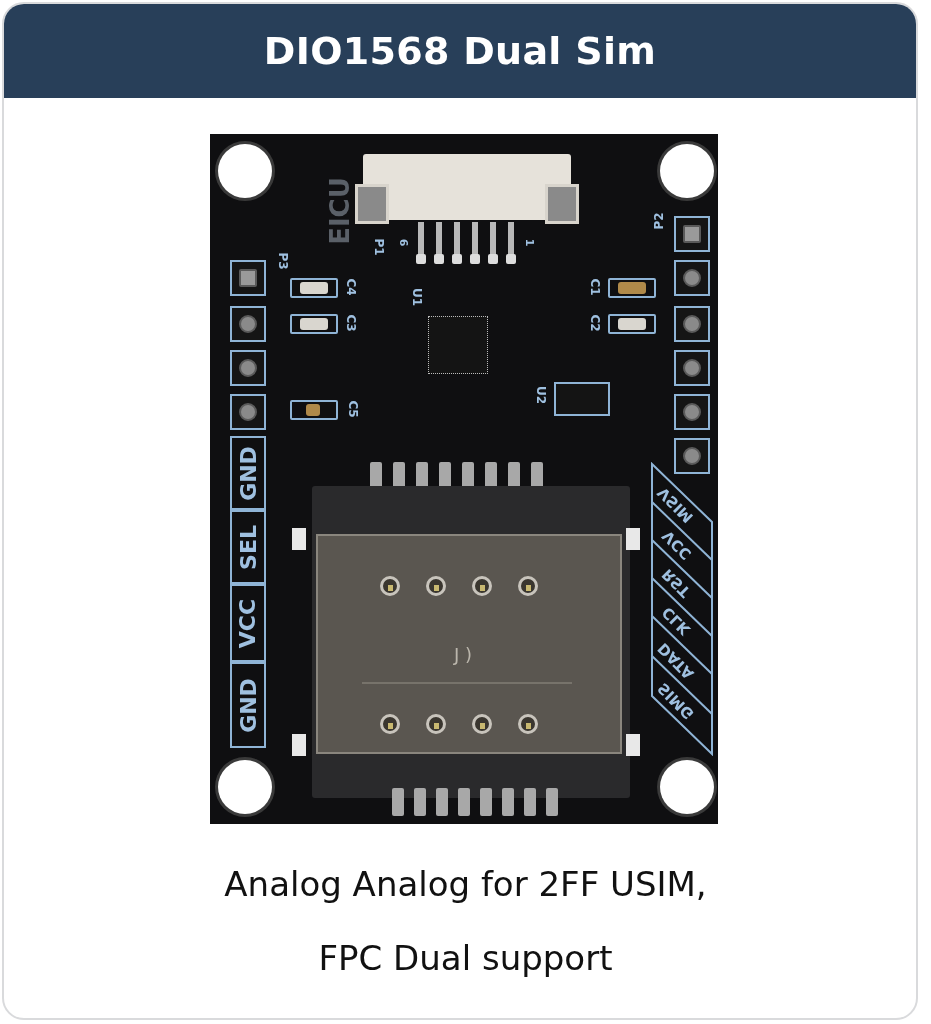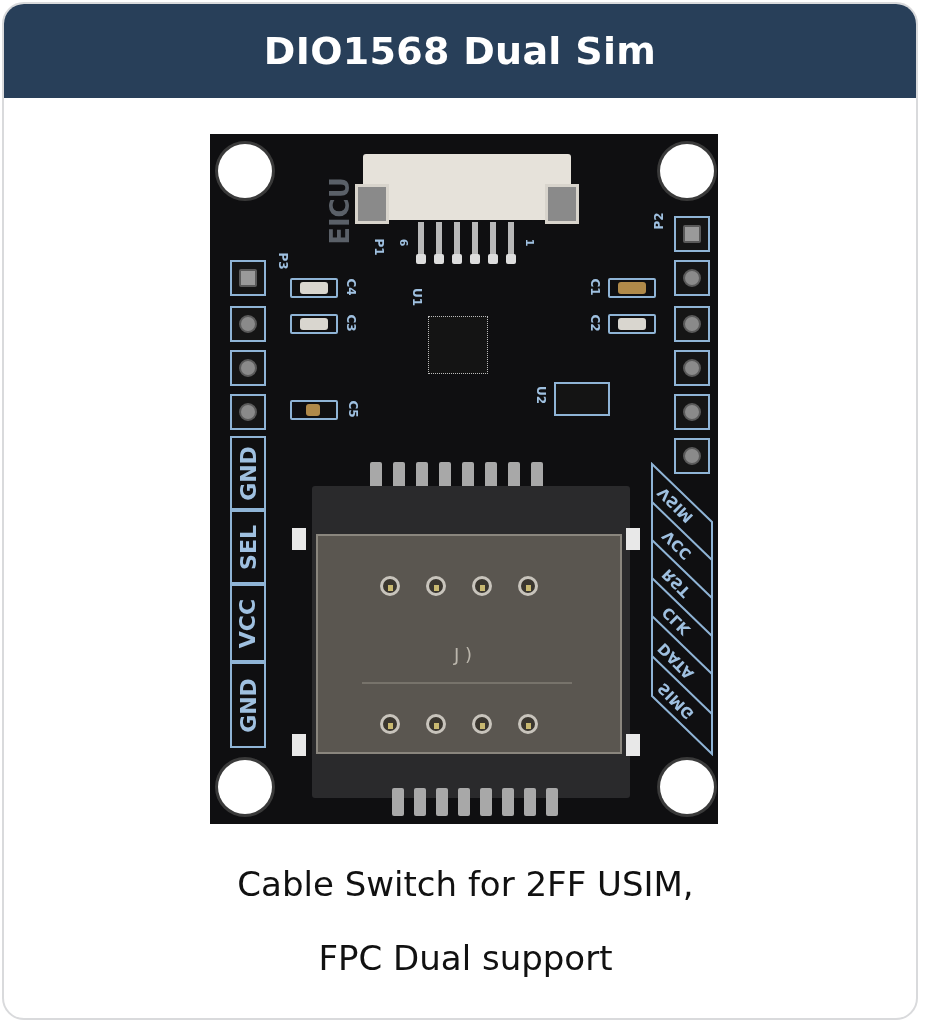--- a/index.html
+++ b/index.html
@@ -182,14 +182,14 @@
     <line x1="2" y1="194" x2="62" y2="252" stroke="#8fb4d6" stroke-width="2"></line>
   </svg>
   <div class="silk" style="left:4px;top:34px;font-size:15px;transform:rotate(45deg) scaleX(-1) rotate(180deg);">VSIM</div>
   <div class="silk" style="left:10px;top:74px;font-size:15px;transform:rotate(45deg) scaleX(-1) rotate(180deg);">VCC</div>
   <div class="silk" style="left:10px;top:112px;font-size:15px;transform:rotate(45deg) scaleX(-1) rotate(180deg);">RST</div>
   <div class="silk" style="left:10px;top:150px;font-size:15px;transform:rotate(45deg) scaleX(-1) rotate(180deg);">CLK</div>
   <div class="silk" style="left:4px;top:190px;font-size:15px;transform:rotate(45deg) scaleX(-1) rotate(180deg);">DATA</div>
   <div class="silk" style="left:4px;top:230px;font-size:15px;transform:rotate(45deg) scaleX(-1) rotate(180deg);">SIMG</div>
 </div>
 
-<div class="caption" style="top:864px">Cable Switch for 2FF USIM,</div>
+<div class="caption" style="top:864px">Analog Analog for 2FF USIM,</div>
 <div class="caption" style="top:938px">FPC Dual support</div>
 
 </body></html>

